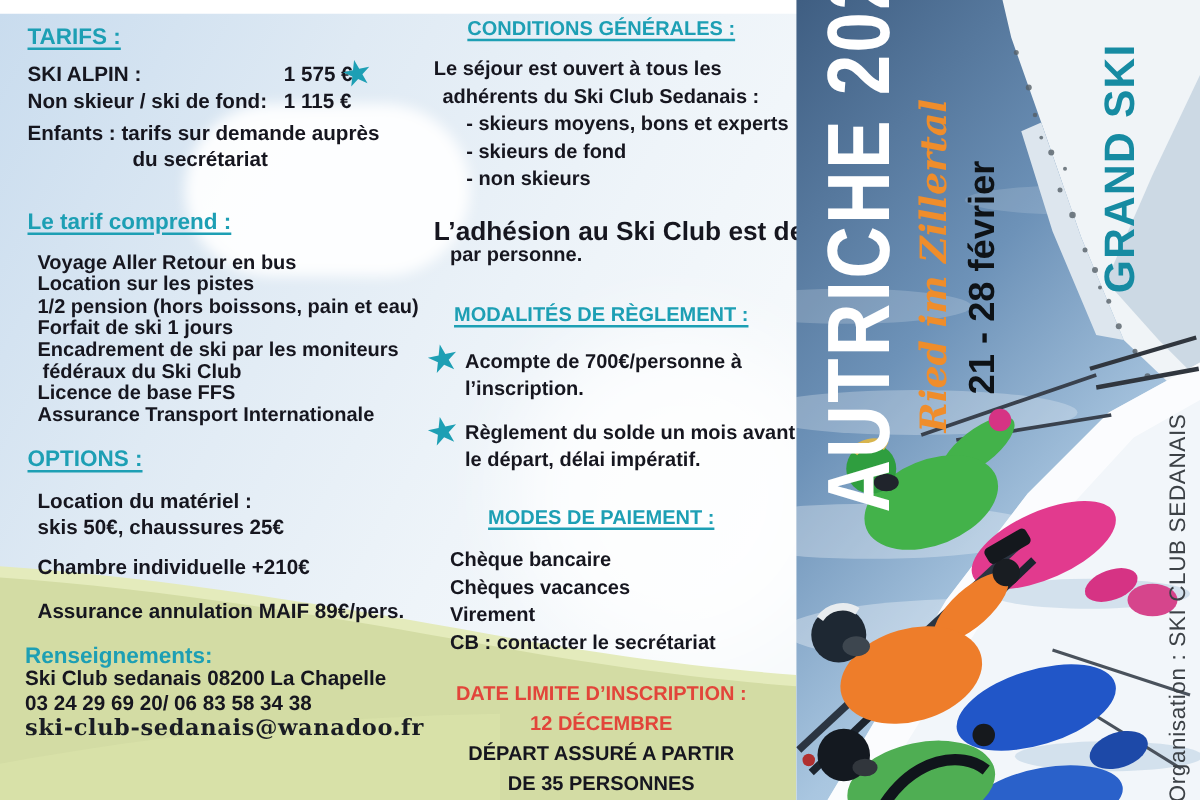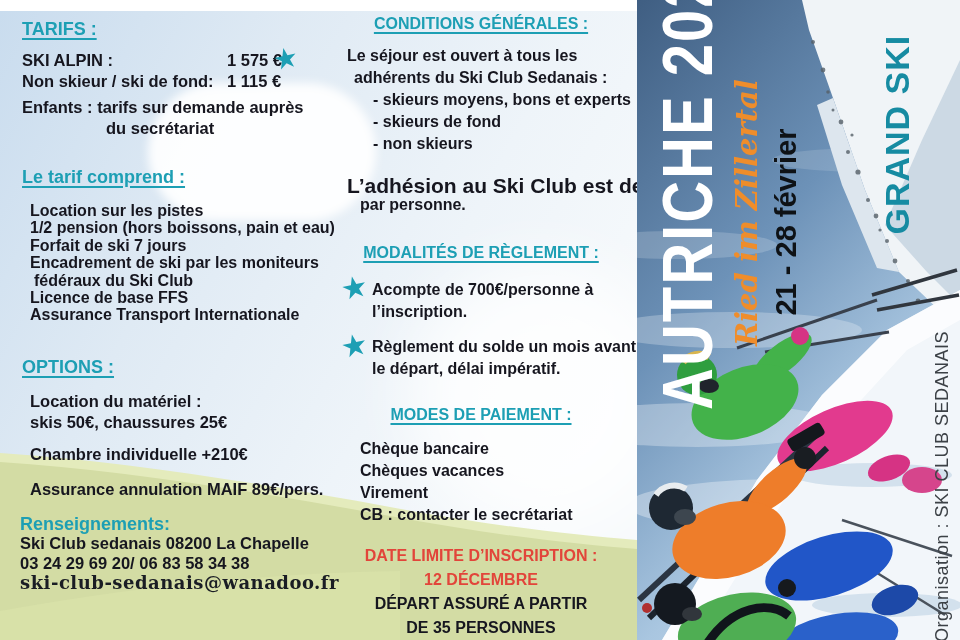--- a/index.html
+++ b/index.html
@@ -65,23 +65,24 @@
   <div class="txt" style="left:22px;top:40px">SKI ALPIN :</div>
   <div class="txt" style="left:227px;top:40px">1 575 €</div>
   <span class="star" style="left:273px;top:34px">★</span>
   <div class="txt" style="left:22px;top:61px">Non skieur / ski de fond:</div>
   <div class="txt" style="left:227px;top:61px">1 115 €</div>
   <div class="txt" style="left:22px;top:87px">Enfants :  tarifs sur demande auprès</div>
   <div class="txt" style="left:106px;top:108px">du secrétariat</div>
 
   <div class="txt teal hd" style="left:22px;top:156px">Le tarif comprend :</div>
   <div style="position:absolute;left:30px;top:191px">
+    <div class="list-item">Voyage Aller Retour en bus</div>
     <div class="list-item">Location sur les pistes</div>
     <div class="list-item">1/2 pension (hors boissons, pain et eau)</div>
-    <div class="list-item">Forfait de ski 7 jours</div>
+    <div class="list-item">Forfait de ski 1 jours</div>
     <div class="list-item">Encadrement de ski par les moniteurs</div>
     <div class="list-item indent">fédéraux du Ski Club</div>
     <div class="list-item">Licence de base FFS</div>
     <div class="list-item">Assurance Transport Internationale</div>
   </div>
 
   <div class="txt teal hd" style="left:22px;top:346px">OPTIONS :</div>
   <div class="txt" style="left:30px;top:381px">Location du matériel :</div>
   <div class="txt" style="left:30px;top:402px">skis 50€, chaussures 25€</div>
   <div class="txt" style="left:30px;top:434px">Chambre individuelle +210€</div>

